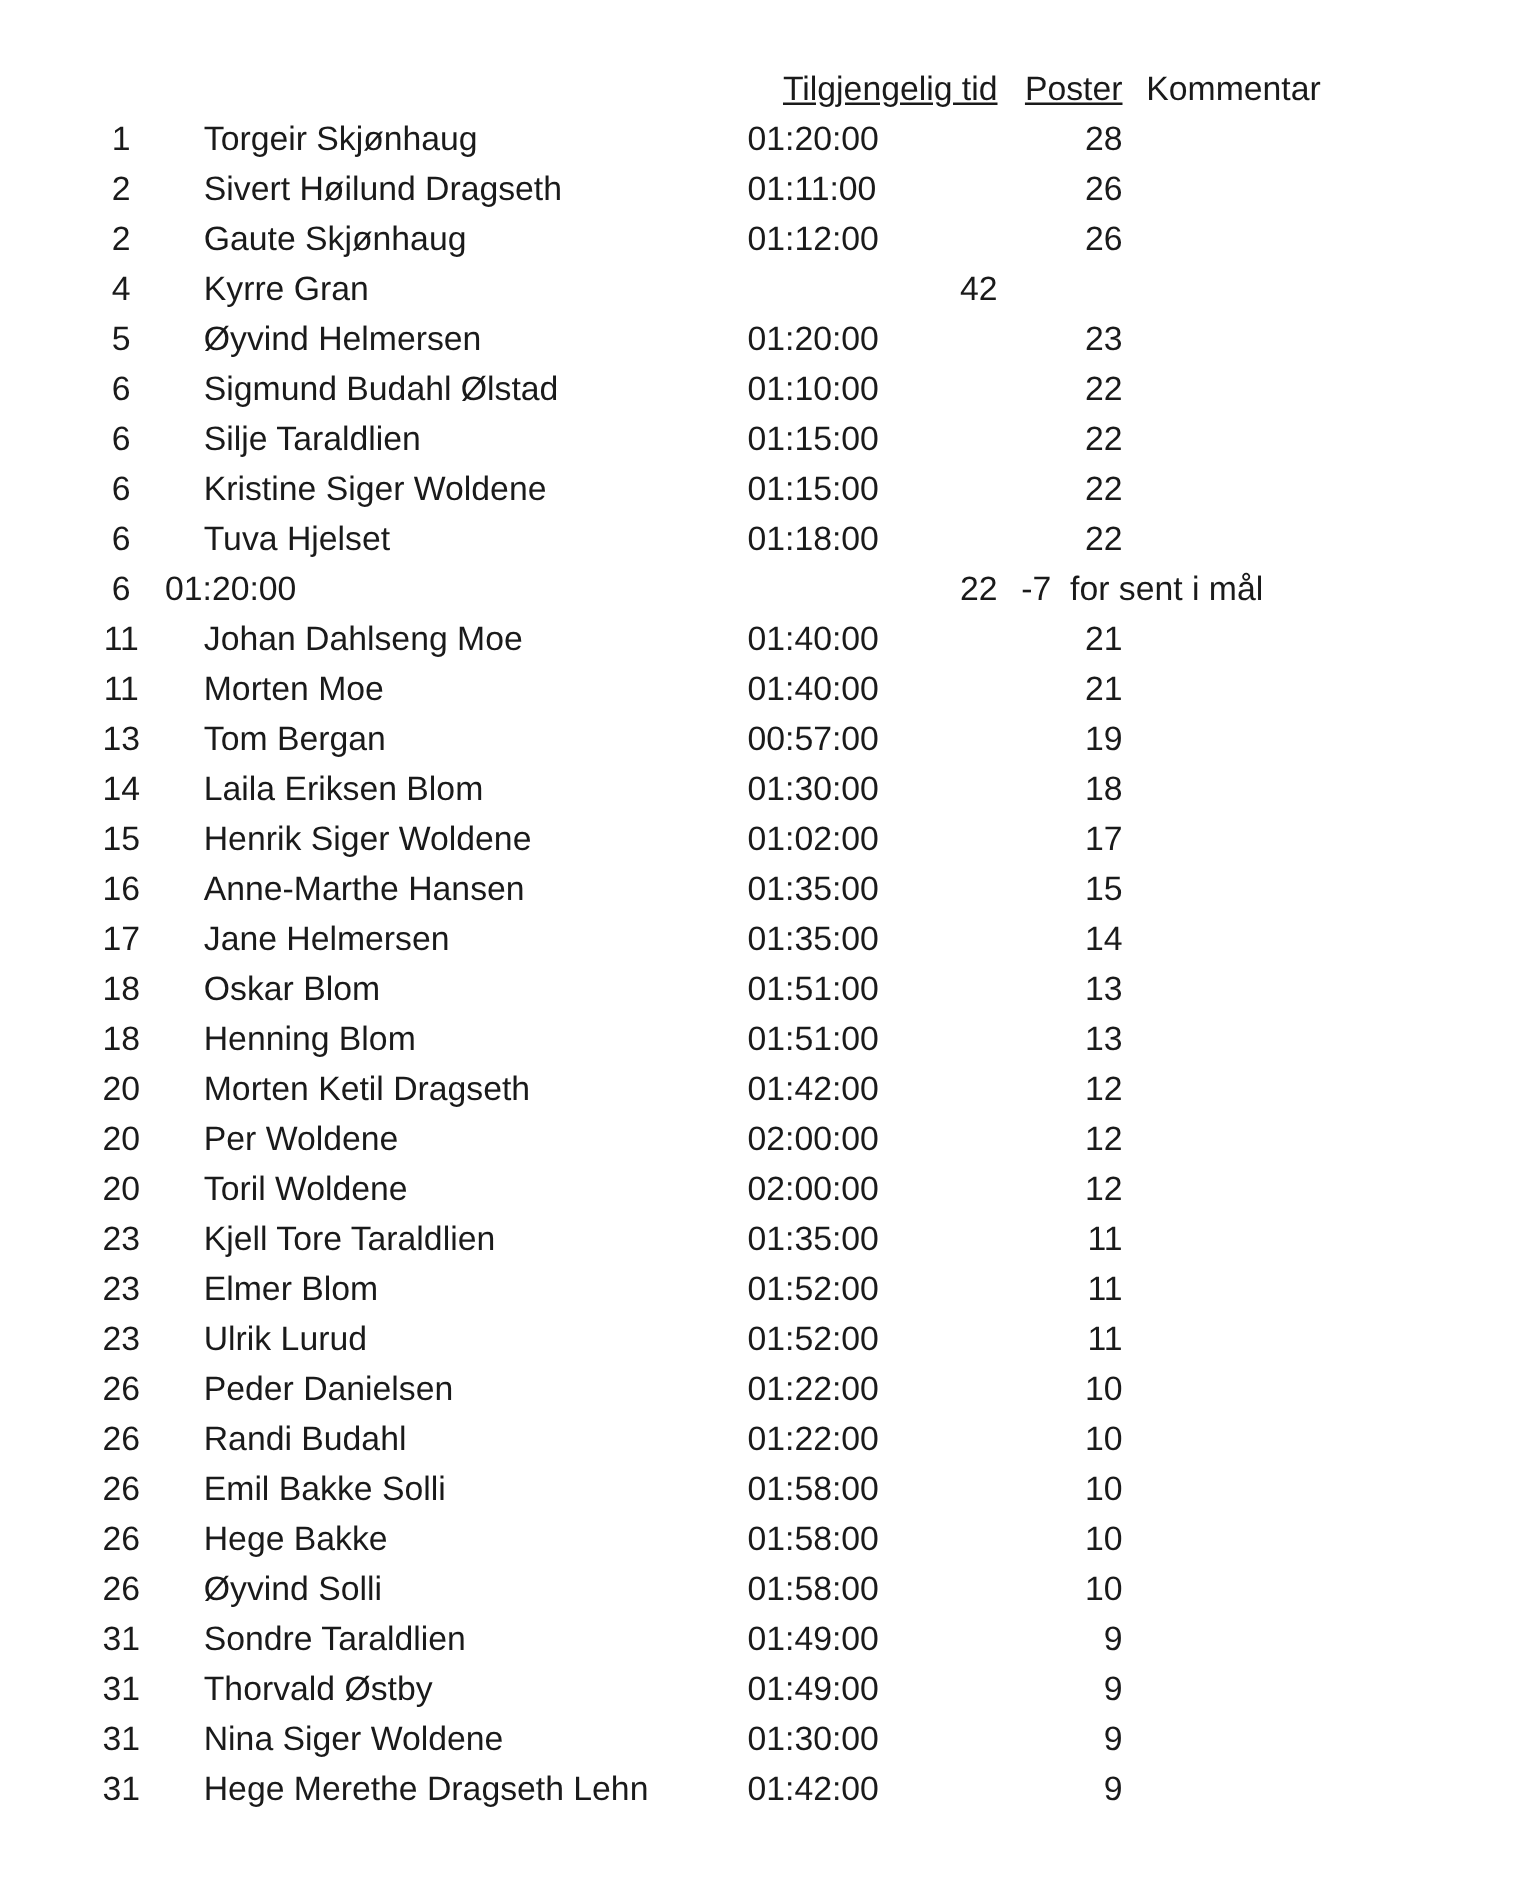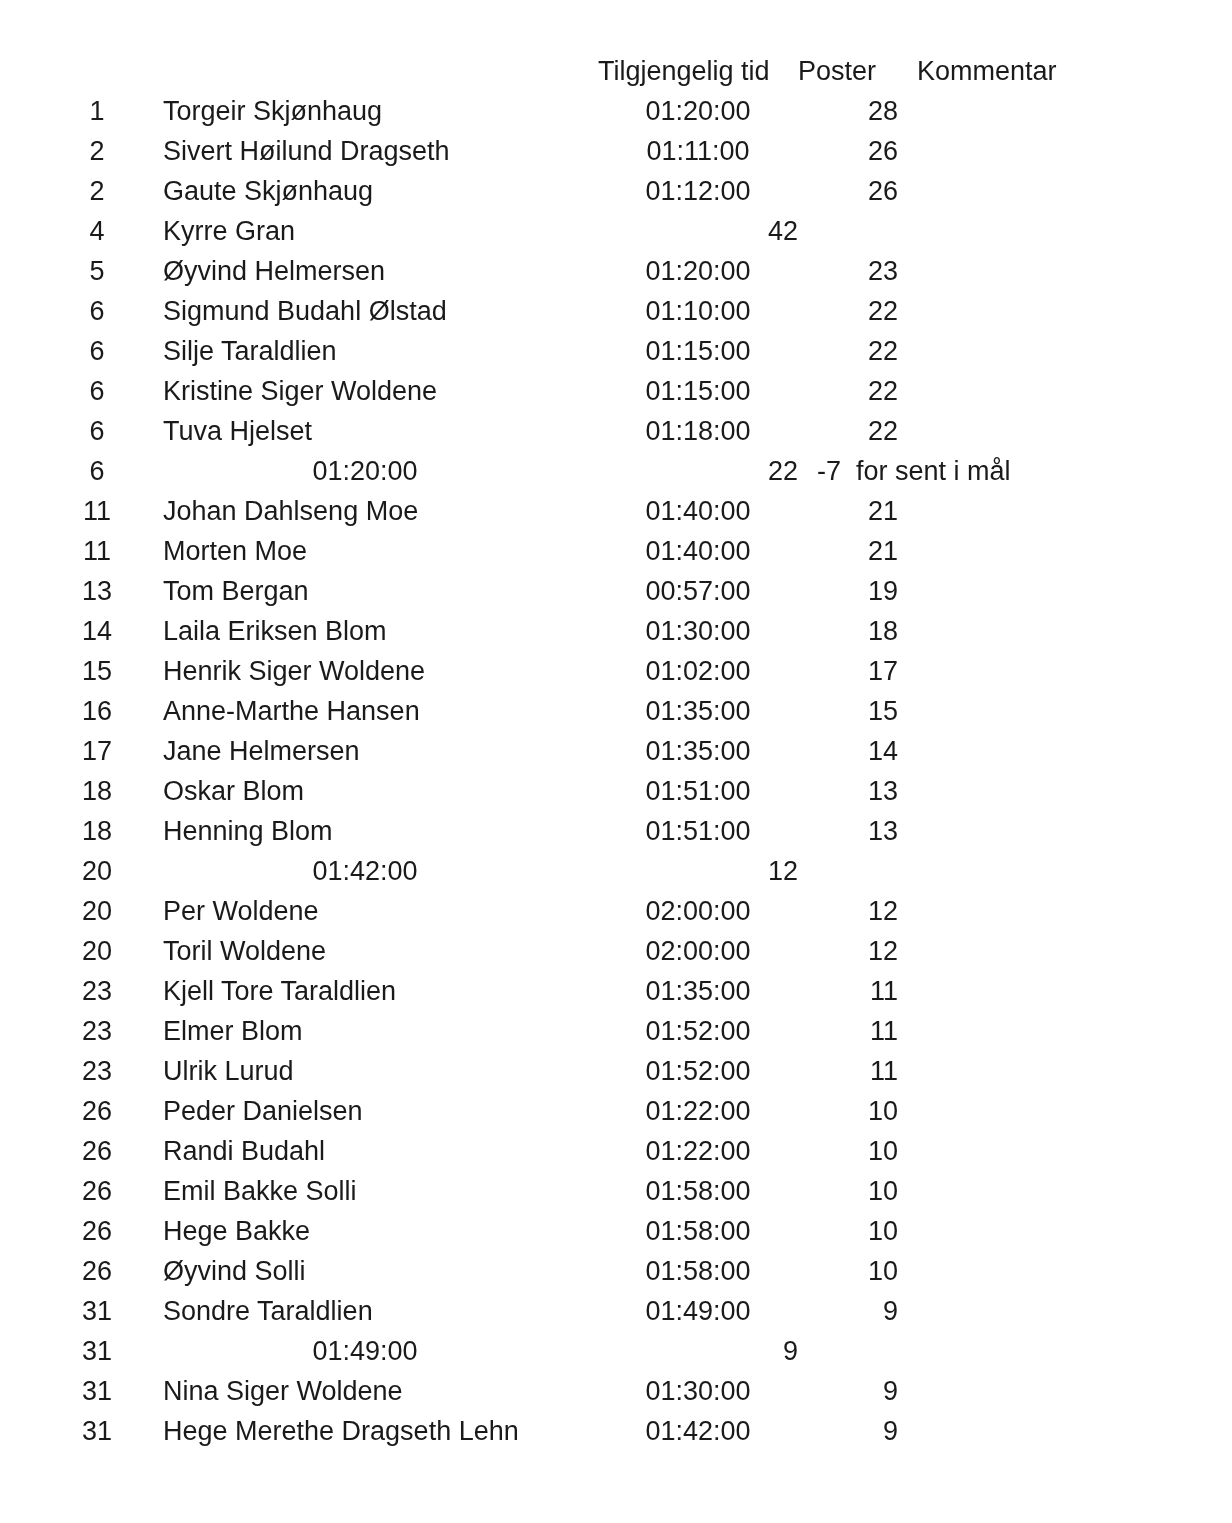--- a/index.html
+++ b/index.html
@@ -24,25 +24,25 @@
   .row {
     display: grid;
     grid-template-columns: 70px 466px 200px 100px 300px;
     height: 40px;
     align-items: center;
     font-size: 27px;
     line-height: 40px;
   }
   .cell-rank   { text-align: center; }
   .cell-name   { padding-left: 31px; white-space: nowrap; }
-  .cell-time   { text-align: center; }
+  .cell-time   { }
   .cell-posts  { text-align: right; }
   .cell-comment{ padding-left: 19px; white-space: pre; }
   .header-row .cell-time,
-  .header-row .cell-posts { text-align: left; }
+  .header-row .cell-posts { text-align: right; text-decoration: underline; }
 </style>
 </head>
 <body>
 
 <div class="results-table">
   <div class="row header-row">
     <div class="cell-rank"></div>
     <div class="cell-name"></div>
     <div class="cell-time">Tilgjengelig tid</div>
     <div class="cell-posts">Poster</div>
@@ -194,20 +194,21 @@
   <div class="row">
     <div class="cell-rank">18</div>
     <div class="cell-name">Henning Blom</div>
     <div class="cell-time">01:51:00</div>
     <div class="cell-posts">13</div>
     <div class="cell-comment"></div>
   </div>
 
   <div class="row">
     <div class="cell-rank">20</div>
+    <div class="cell-name">Morten Ketil Dragseth</div>
     <div class="cell-time">01:42:00</div>
     <div class="cell-posts">12</div>
     <div class="cell-comment"></div>
   </div>
 
   <div class="row">
     <div class="cell-rank">20</div>
     <div class="cell-name">Per Woldene</div>
     <div class="cell-time">02:00:00</div>
     <div class="cell-posts">12</div>
@@ -289,20 +290,21 @@
   <div class="row">
     <div class="cell-rank">31</div>
     <div class="cell-name">Sondre Taraldlien</div>
     <div class="cell-time">01:49:00</div>
     <div class="cell-posts">9</div>
     <div class="cell-comment"></div>
   </div>
 
   <div class="row">
     <div class="cell-rank">31</div>
+    <div class="cell-name">Thorvald Østby</div>
     <div class="cell-time">01:49:00</div>
     <div class="cell-posts">9</div>
     <div class="cell-comment"></div>
   </div>
 
   <div class="row">
     <div class="cell-rank">31</div>
     <div class="cell-name">Nina Siger Woldene</div>
     <div class="cell-time">01:30:00</div>
     <div class="cell-posts">9</div>

